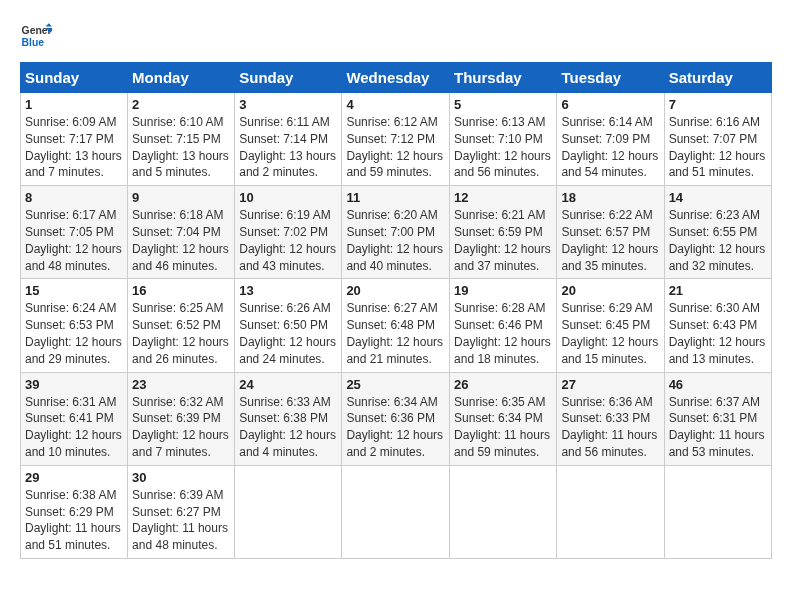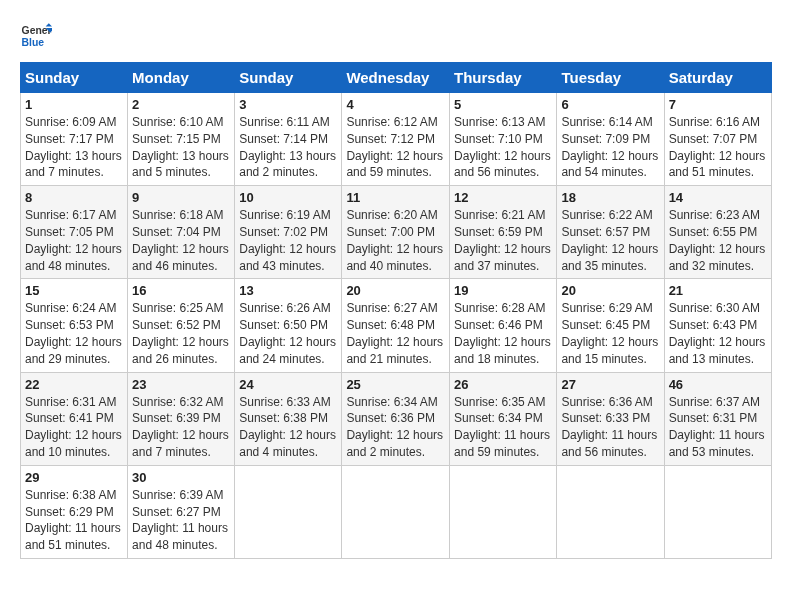--- a/index.html
+++ b/index.html
@@ -194,21 +194,21 @@
           <span class="day-num">20</span>
           <div class="day-info">Sunrise: 6:29 AM<br>Sunset: 6:45 PM<br>Daylight: 12 hours and 15 minutes.</div>
         </td>
         <td>
           <span class="day-num">21</span>
           <div class="day-info">Sunrise: 6:30 AM<br>Sunset: 6:43 PM<br>Daylight: 12 hours and 13 minutes.</div>
         </td>
       </tr>
       <tr>
         <td>
-          <span class="day-num">22</span>
+          <span class="day-num">39</span>
           <div class="day-info">Sunrise: 6:31 AM<br>Sunset: 6:41 PM<br>Daylight: 12 hours and 10 minutes.</div>
         </td>
         <td>
           <span class="day-num">23</span>
           <div class="day-info">Sunrise: 6:32 AM<br>Sunset: 6:39 PM<br>Daylight: 12 hours and 7 minutes.</div>
         </td>
         <td>
           <span class="day-num">24</span>
           <div class="day-info">Sunrise: 6:33 AM<br>Sunset: 6:38 PM<br>Daylight: 12 hours and 4 minutes.</div>
         </td>

